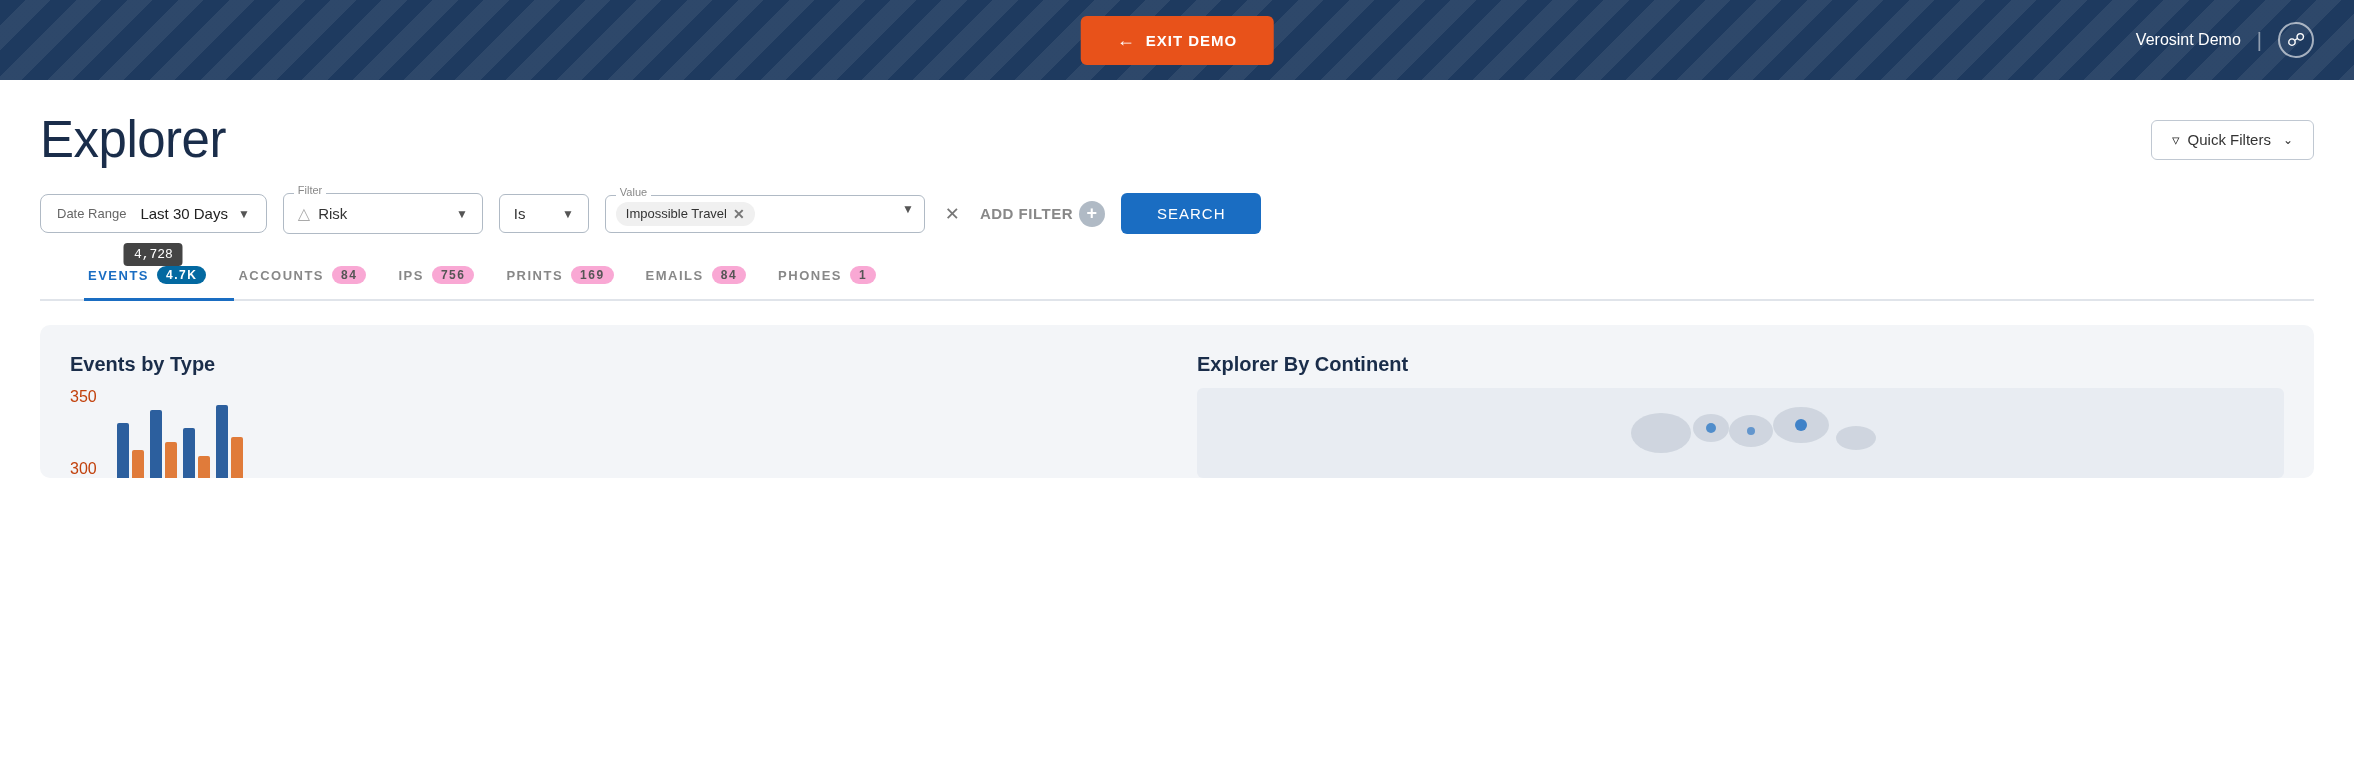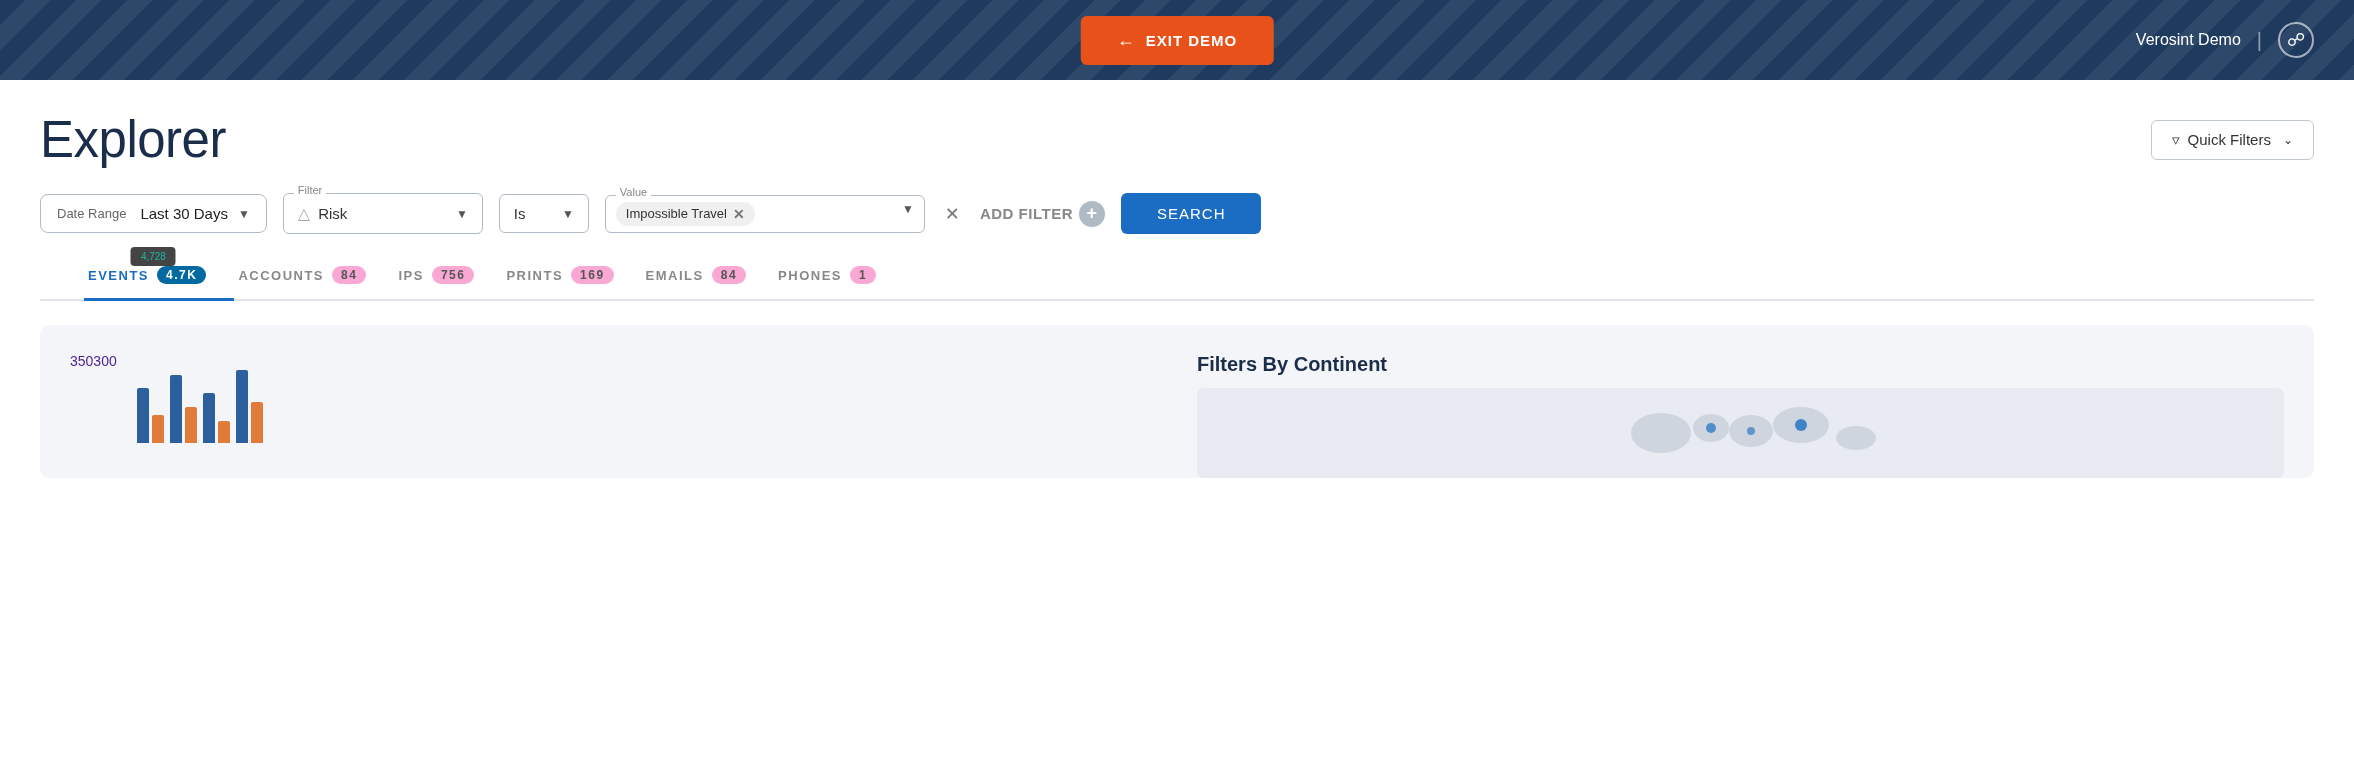--- a/index.html
+++ b/index.html
@@ -132,26 +132,27 @@
       margin-left: auto;
       color: #555;
       font-size: 12px;
     }
     .tooltip-badge {
       position: absolute;
       bottom: -34px;
       left: 50%;
       transform: translateX(-50%);
       background: #444;
-      color: #14b8a6;
-      font-size: 10px;
+      color: #ffffff;
+      font-size: 13px;
       padding: 4px 10px;
       border-radius: 4px;
       white-space: nowrap;
       z-index: 10;
+      font-family: Liberation Mono, monospace;
     }
     .filter-box {
       border: 1.5px solid #b0bac5;
       border-radius: 6px;
       padding: 10px 14px;
       font-size: 15px;
       color: #333;
       cursor: pointer;
       background: #fff;
       display: flex;
@@ -315,25 +316,25 @@
       margin-bottom: 12px;
     }
     .chart-area {
       display: flex;
       align-items: flex-end;
       gap: 20px;
       height: 90px;
     }
     .chart-y-labels {
       display: flex;
-      flex-direction: row;
+      flex-direction: column;
       justify-content: space-between;
       height: 90px;
-      font-size: 14px;
-      color: #4c1d95;
+      font-size: 16px;
+      color: #c2410c;
       text-align: right;
     }
     .mini-bars {
       display: flex;
       align-items: flex-end;
       gap: 6px;
     }
     .mini-bar-group {
       display: flex;
       gap: 3px;
@@ -459,20 +460,21 @@
     </div>
     <div class="tab">
       <span>PHONES</span>
       <span class="tab-badge">1</span>
     </div>
   </div>
 
   <div class="cards-section">
 
     <div class="card-block">
+      <div class="card-title">Events by Type</div>
       <div class="chart-area">
         <div class="chart-y-labels">
           <span>350</span>
           <span>300</span>
         </div>
         <div class="mini-bars">
           <div class="mini-bar-group">
             <div class="mini-bar bar-blue" style="height:55px;"></div>
             <div class="mini-bar bar-orange" style="height:28px;"></div>
           </div>
@@ -486,21 +488,21 @@
           </div>
           <div class="mini-bar-group">
             <div class="mini-bar bar-blue" style="height:73px;"></div>
             <div class="mini-bar bar-orange" style="height:41px;"></div>
           </div>
         </div>
       </div>
     </div>
 
     <div class="location-block">
-      <div class="card-title">Filters By Continent</div>
+      <div class="card-title">Explorer By Continent</div>
       <div class="location-map-placeholder">
         <svg width="320" height="80" viewBox="0 0 320 80">
 
           <ellipse cx="80" cy="40" rx="30" ry="20" fill="#c8d0da" opacity="0.8"></ellipse>
           <ellipse cx="130" cy="35" rx="18" ry="14" fill="#c8d0da" opacity="0.8"></ellipse>
           <ellipse cx="170" cy="38" rx="22" ry="16" fill="#c8d0da" opacity="0.8"></ellipse>
           <ellipse cx="220" cy="32" rx="28" ry="18" fill="#c8d0da" opacity="0.8"></ellipse>
           <ellipse cx="275" cy="45" rx="20" ry="12" fill="#c8d0da" opacity="0.8"></ellipse>
           <circle cx="130" cy="35" r="5" fill="#1a6dc2" opacity="0.7"></circle>
           <circle cx="170" cy="38" r="4" fill="#1a6dc2" opacity="0.6"></circle>

